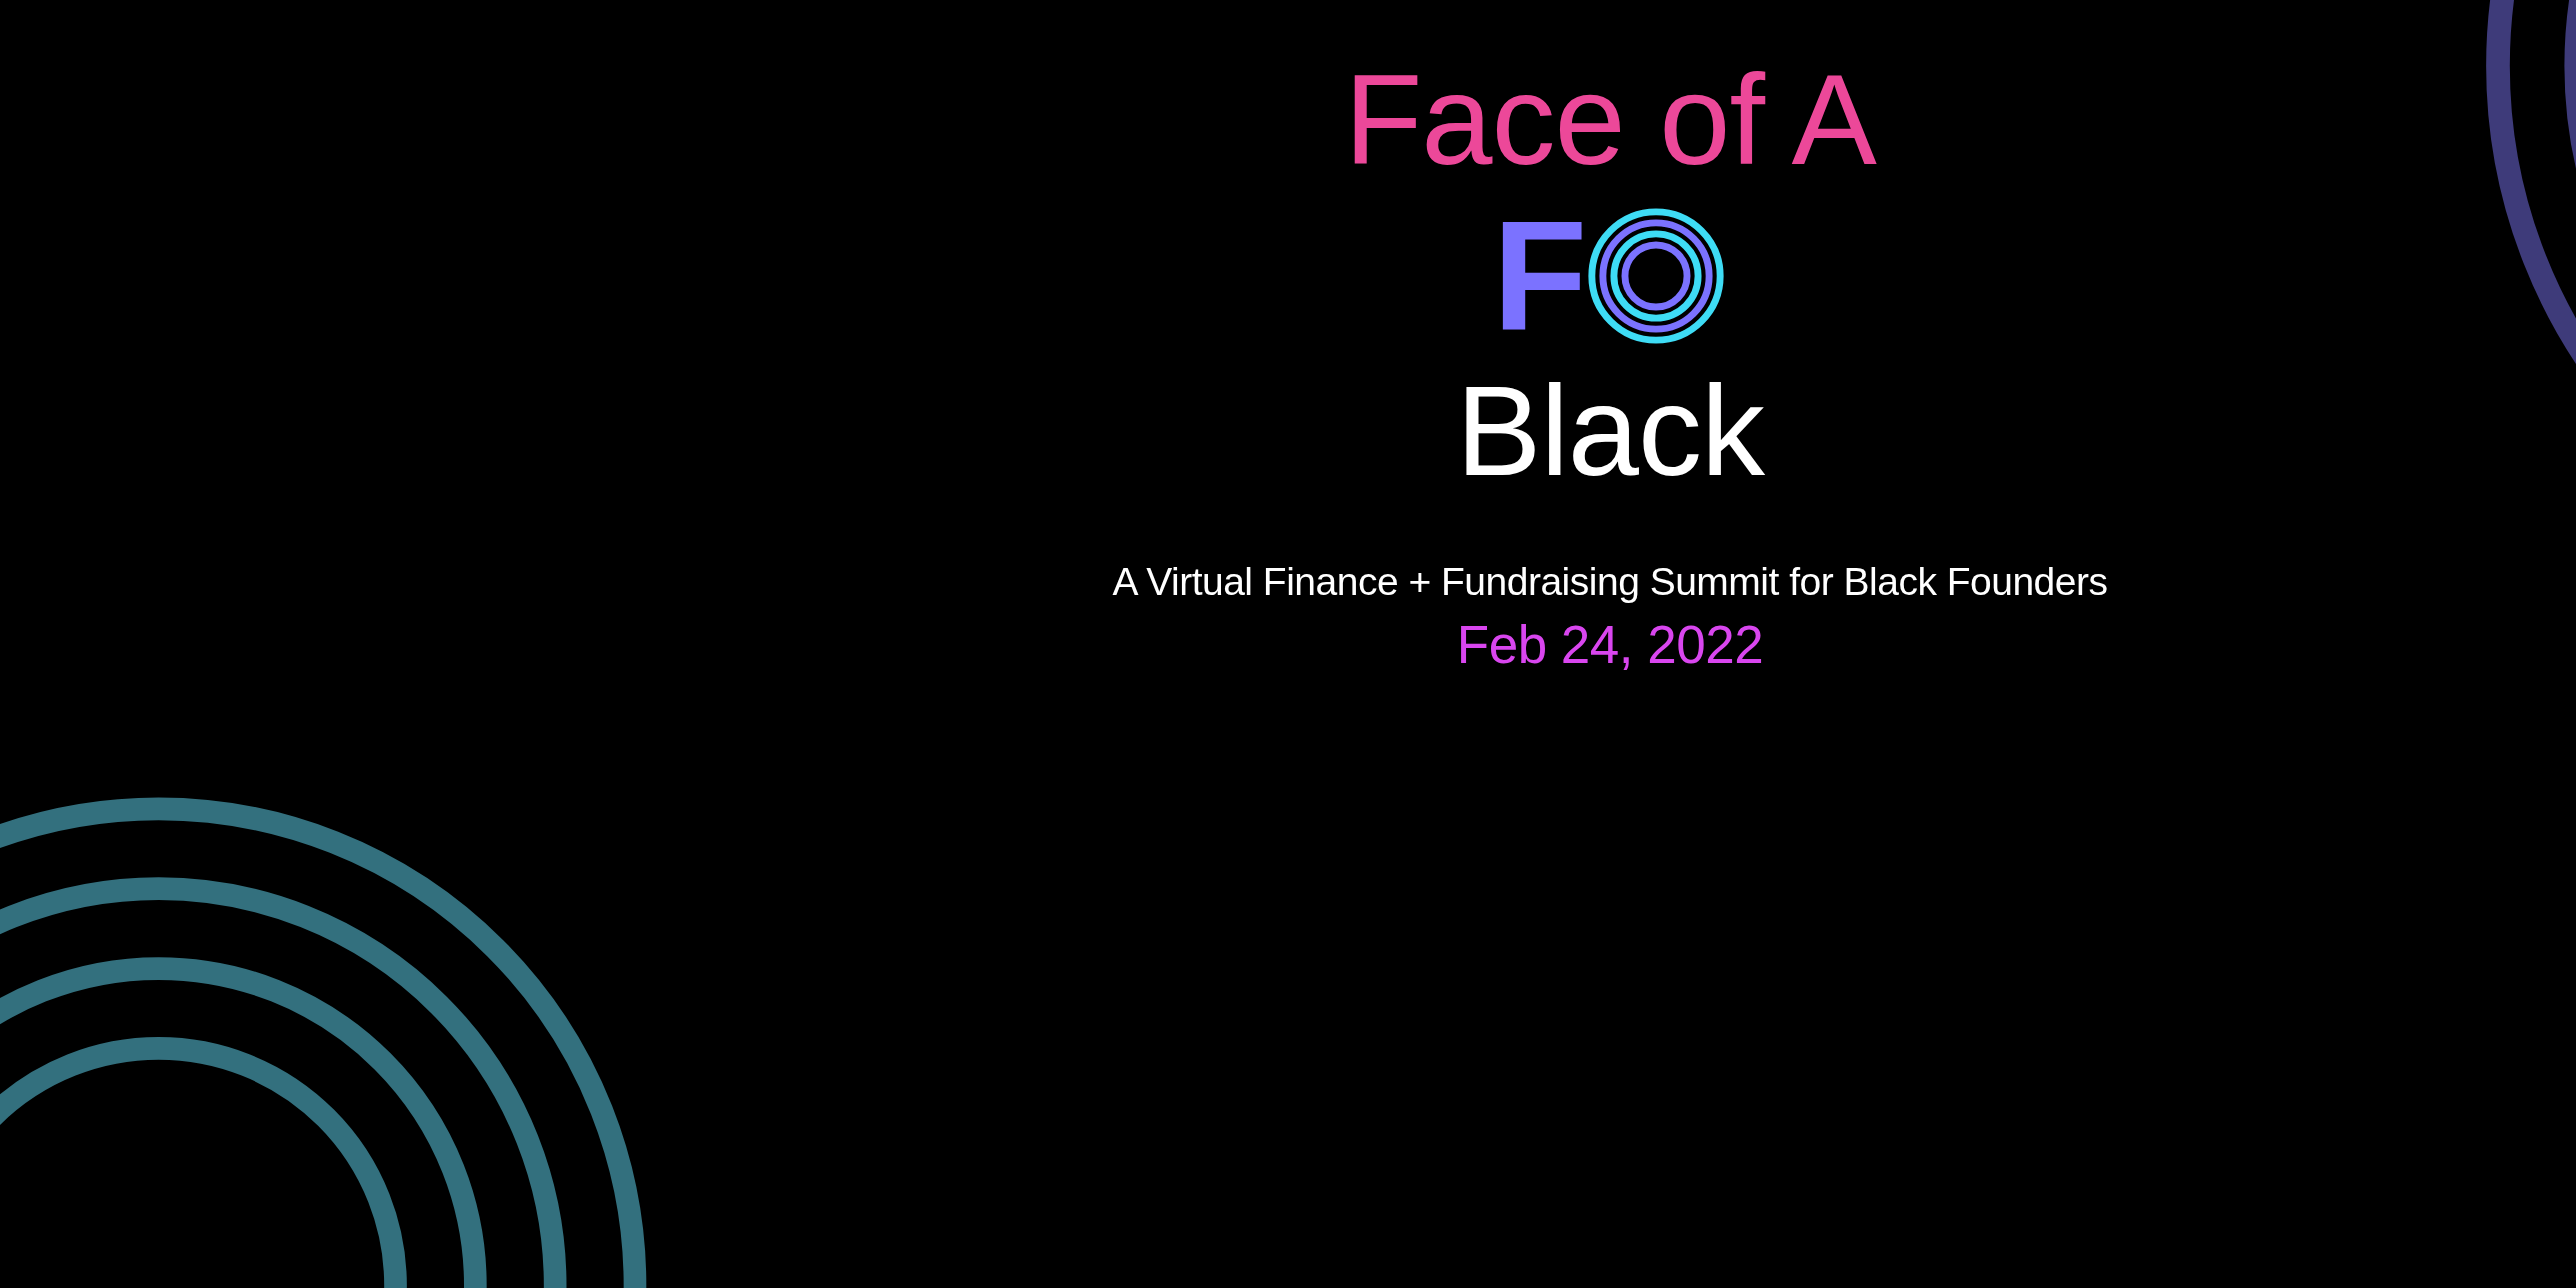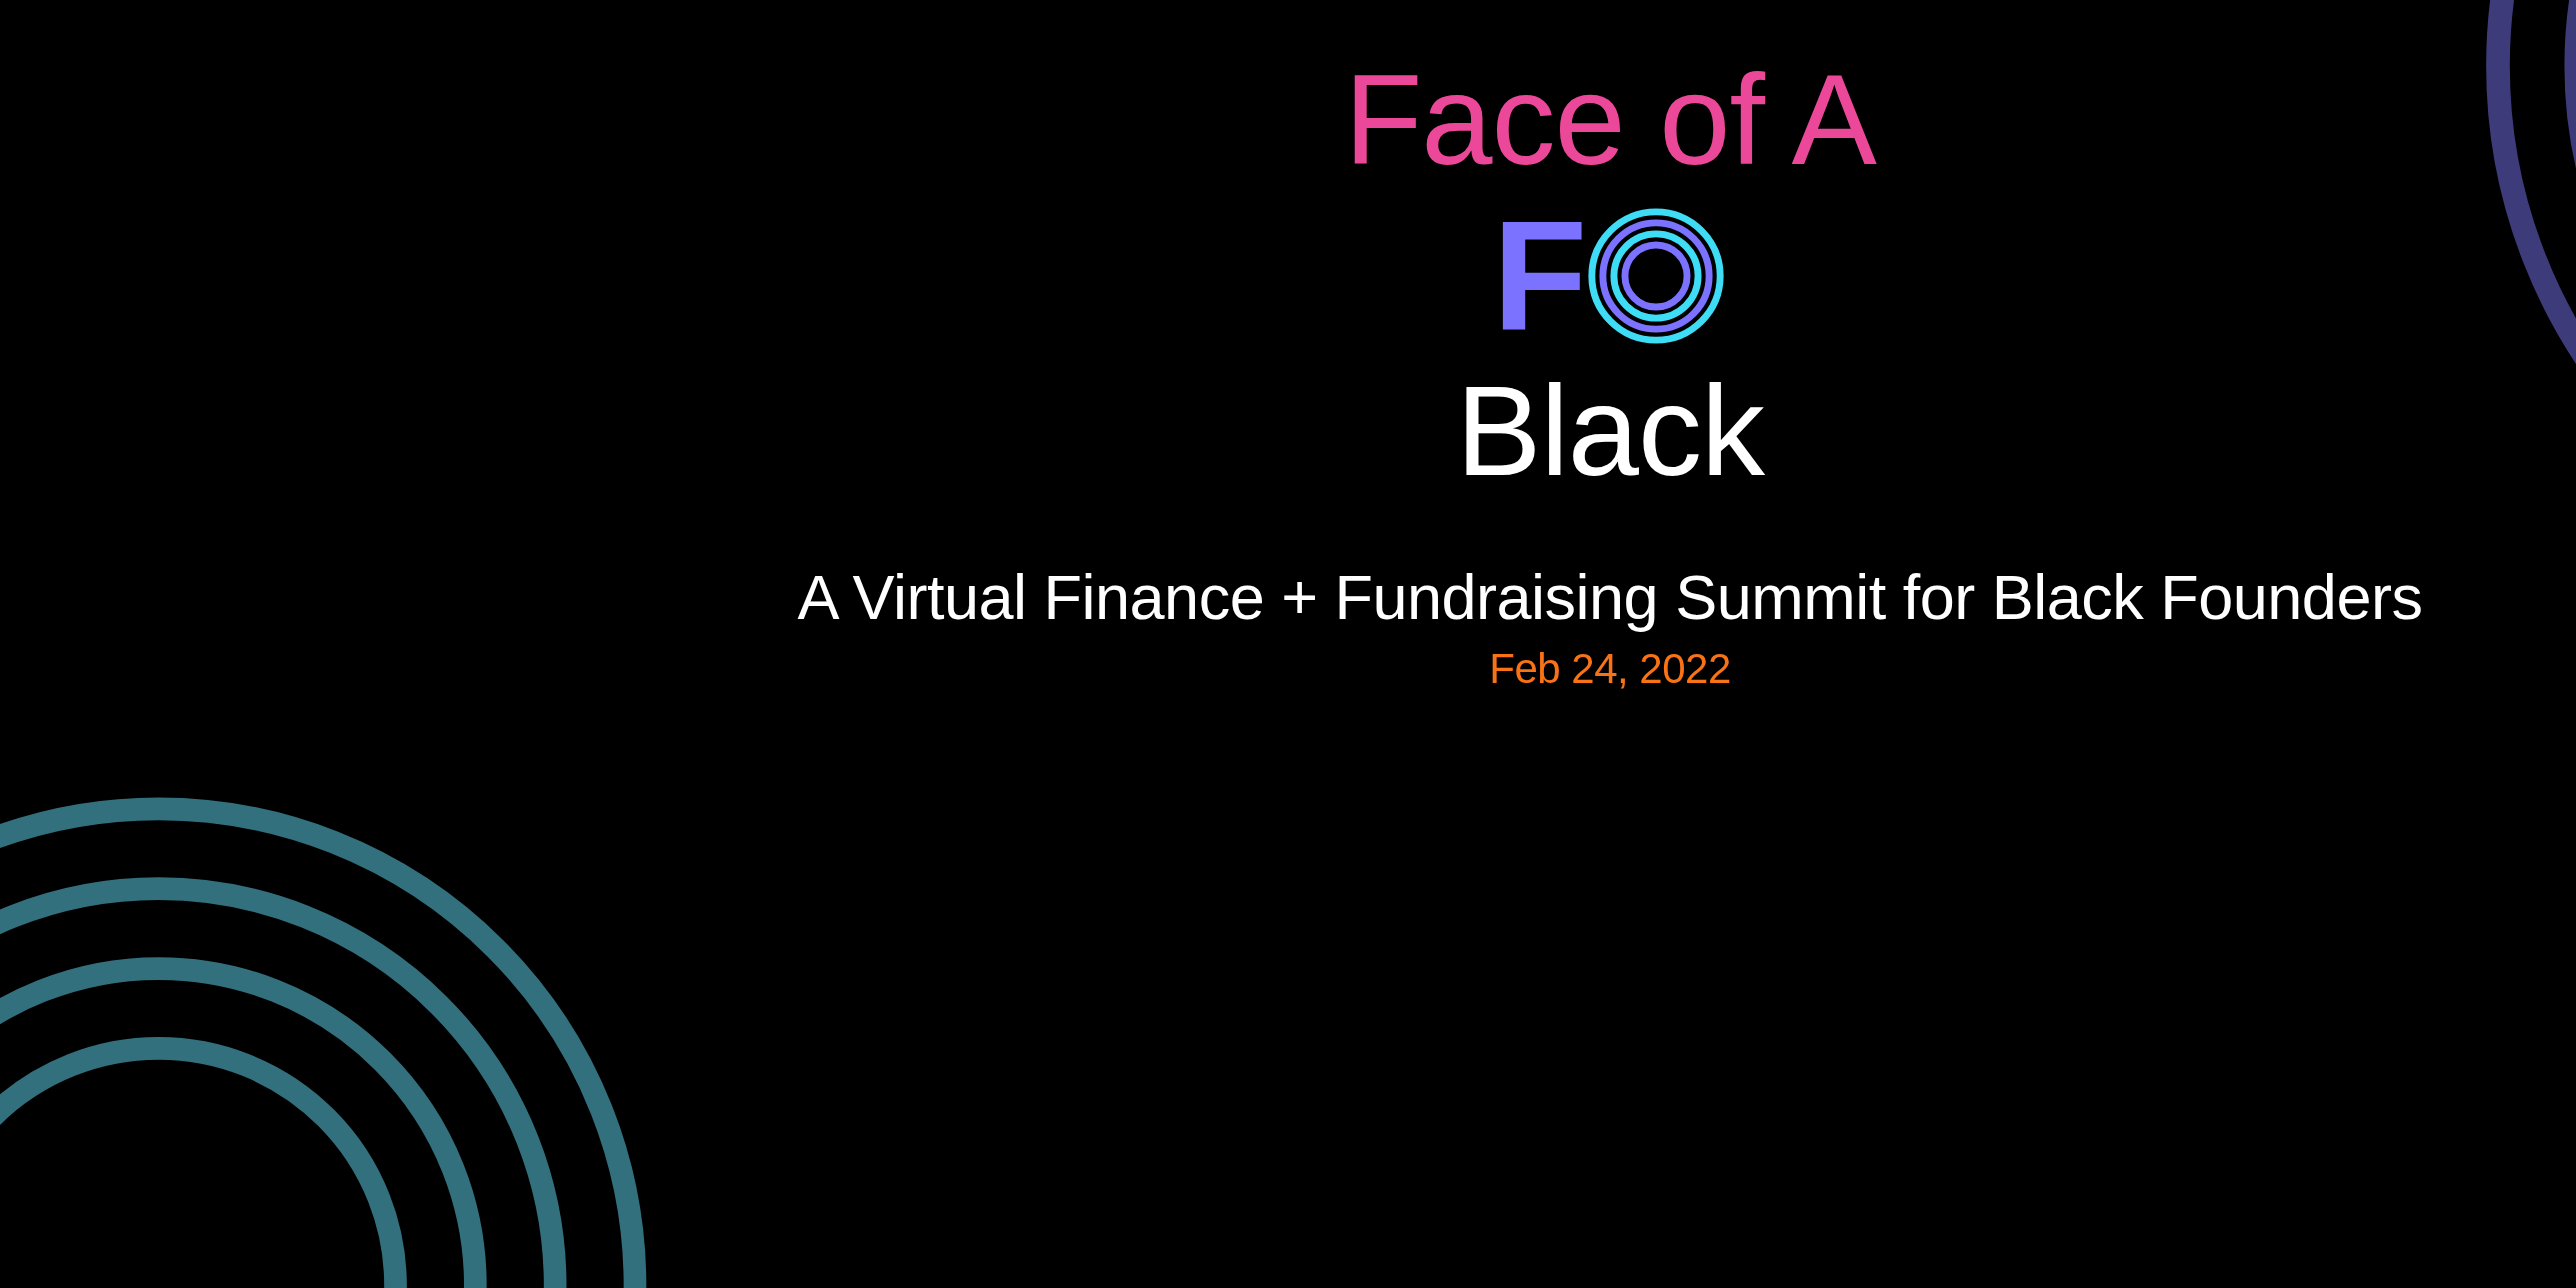--- a/index.html
+++ b/index.html
@@ -102,31 +102,31 @@
     font-size: 128px;
     font-weight: 400;
     letter-spacing: -1px;
     line-height: 1;
     margin-top: 13.4px;
     white-space: nowrap;
   }
 
   .subtitle {
     color: #FFFFFF;
-    font-size: 63px;
+    font-size: 39px;
     font-weight: 400;
     letter-spacing: -0.5px;
     line-height: 1.28;
     margin-top: 62px;
     text-align: center;
     white-space: nowrap;
   }
   .subtitle-date {
-    color: #f97316;
-    font-size: 42px;
+    color: #d946ef;
+    font-size: 53px;
     font-weight: 400;
     letter-spacing: -0.5px;
     line-height: 1.28;
     margin-top: 4.1px;
     text-align: center;
     white-space: nowrap;
   }
 </style>
 </head>
 <body>

